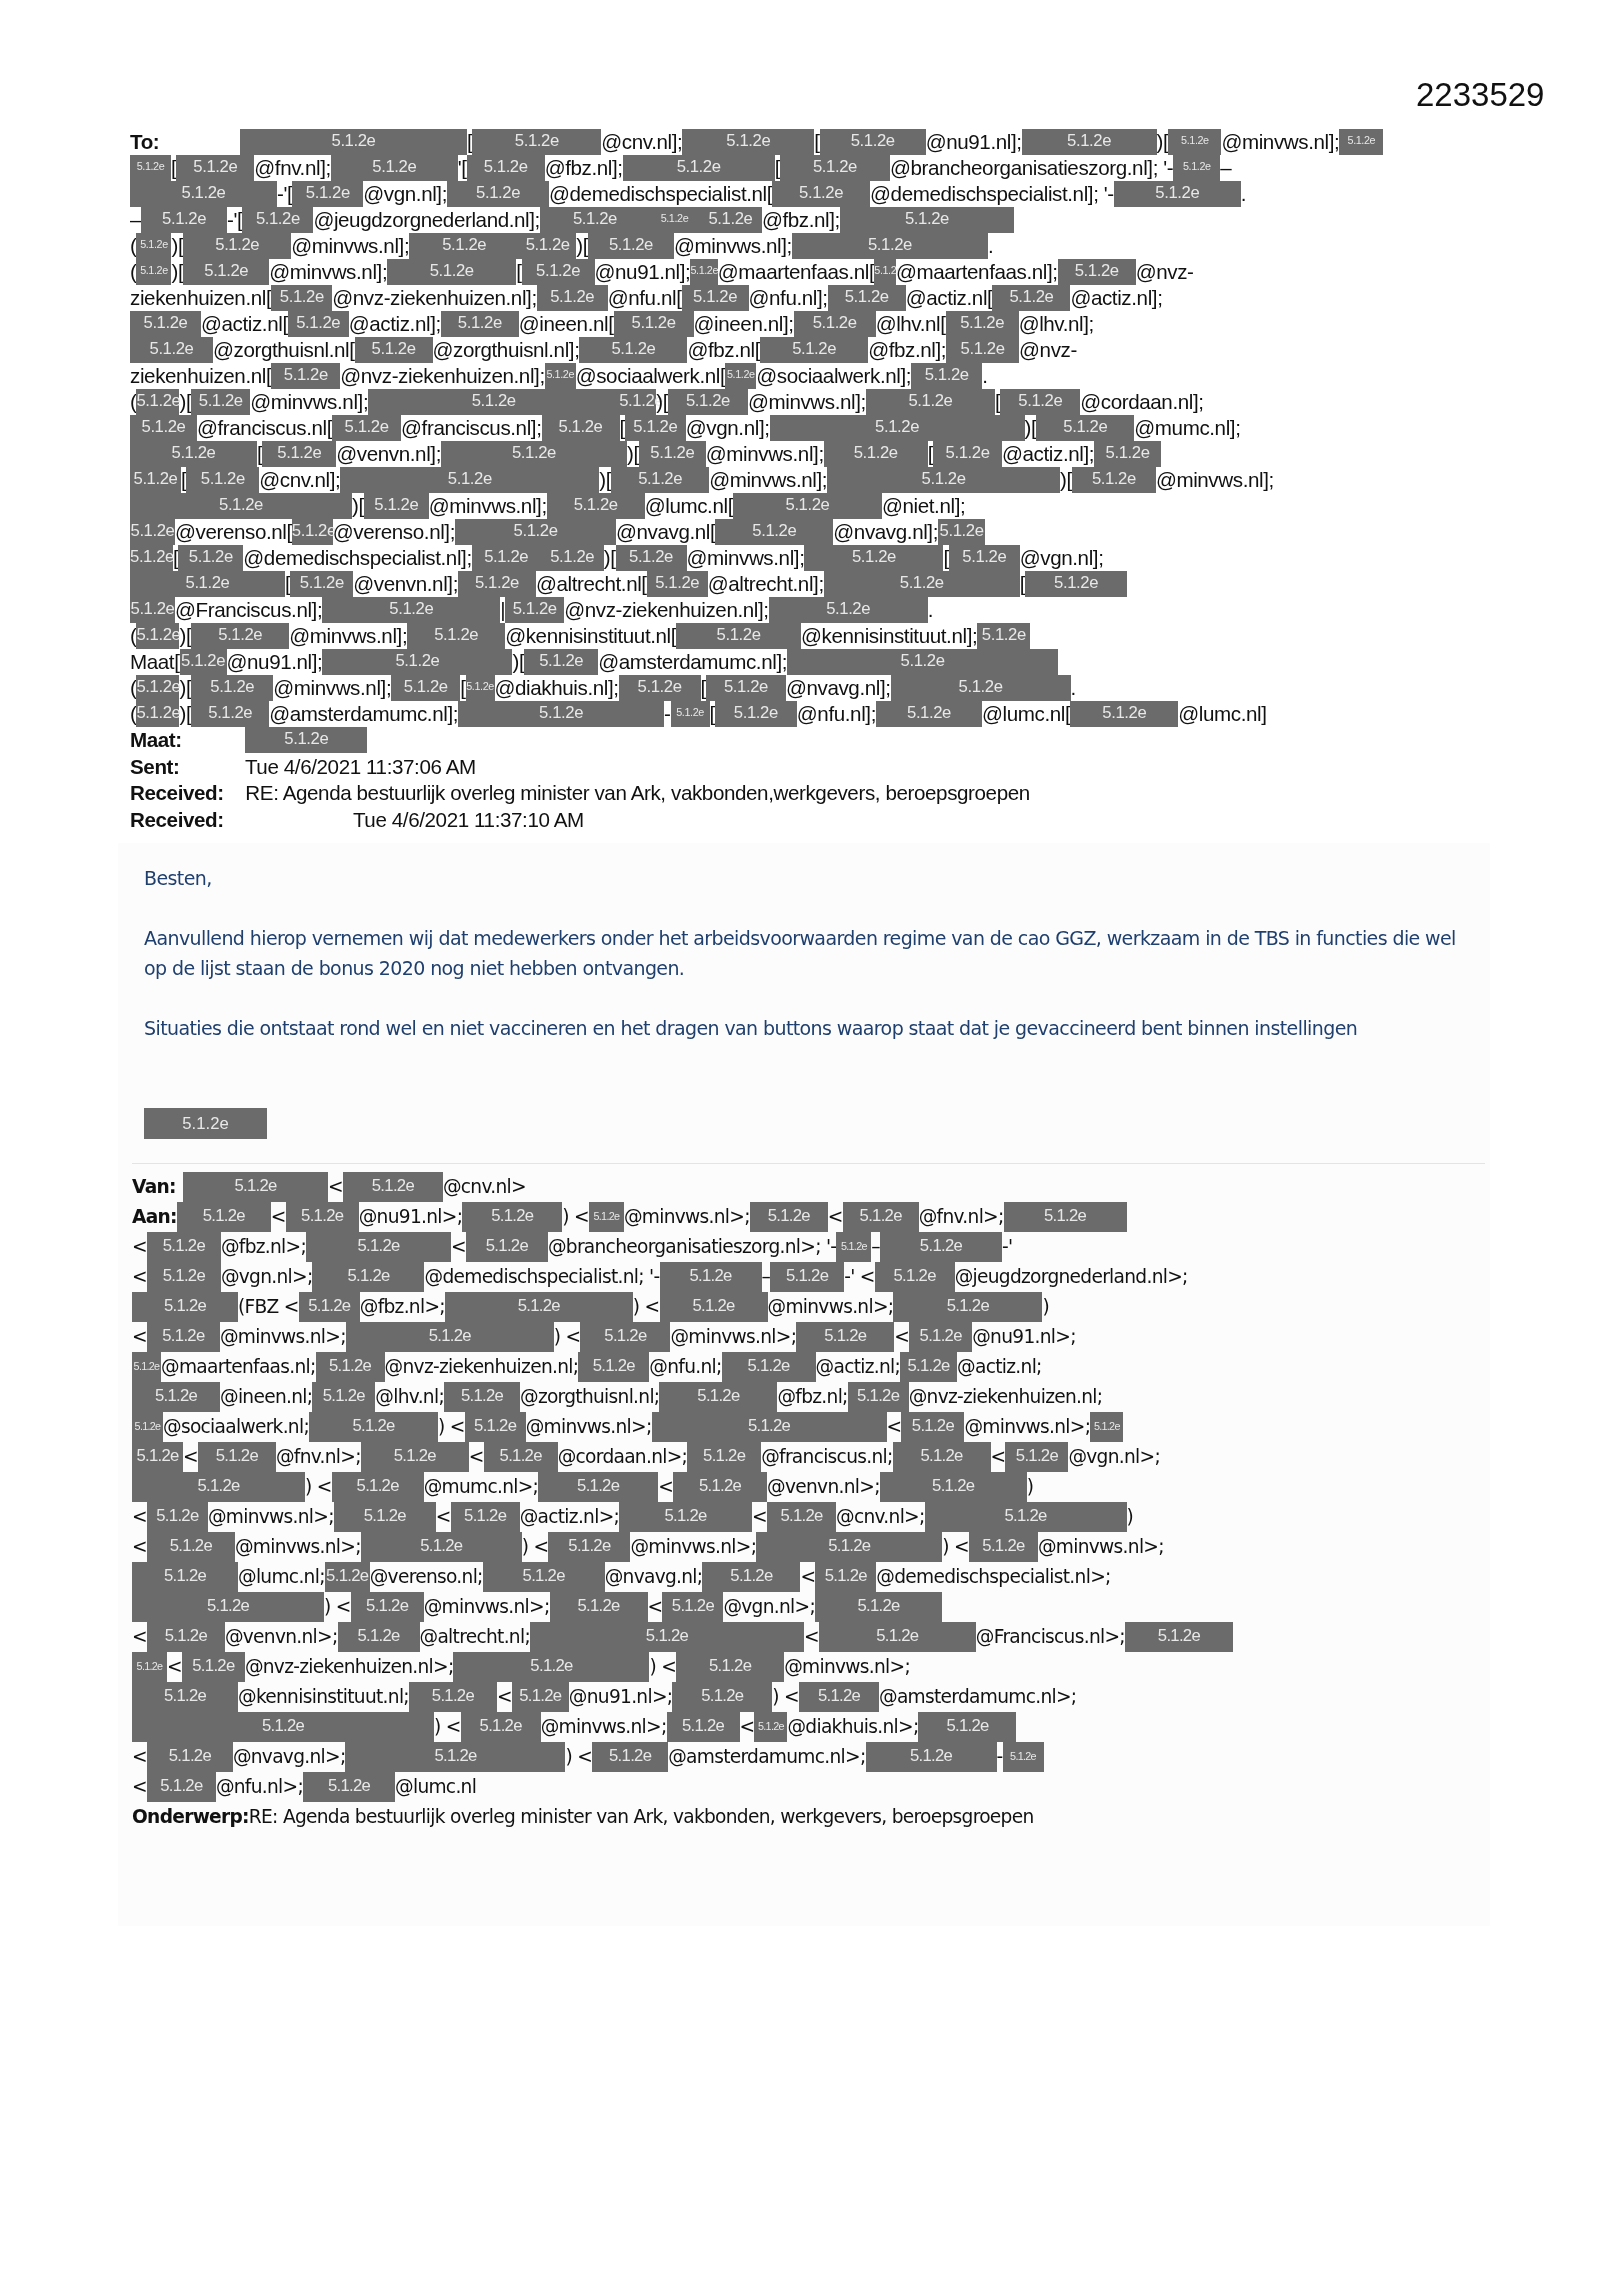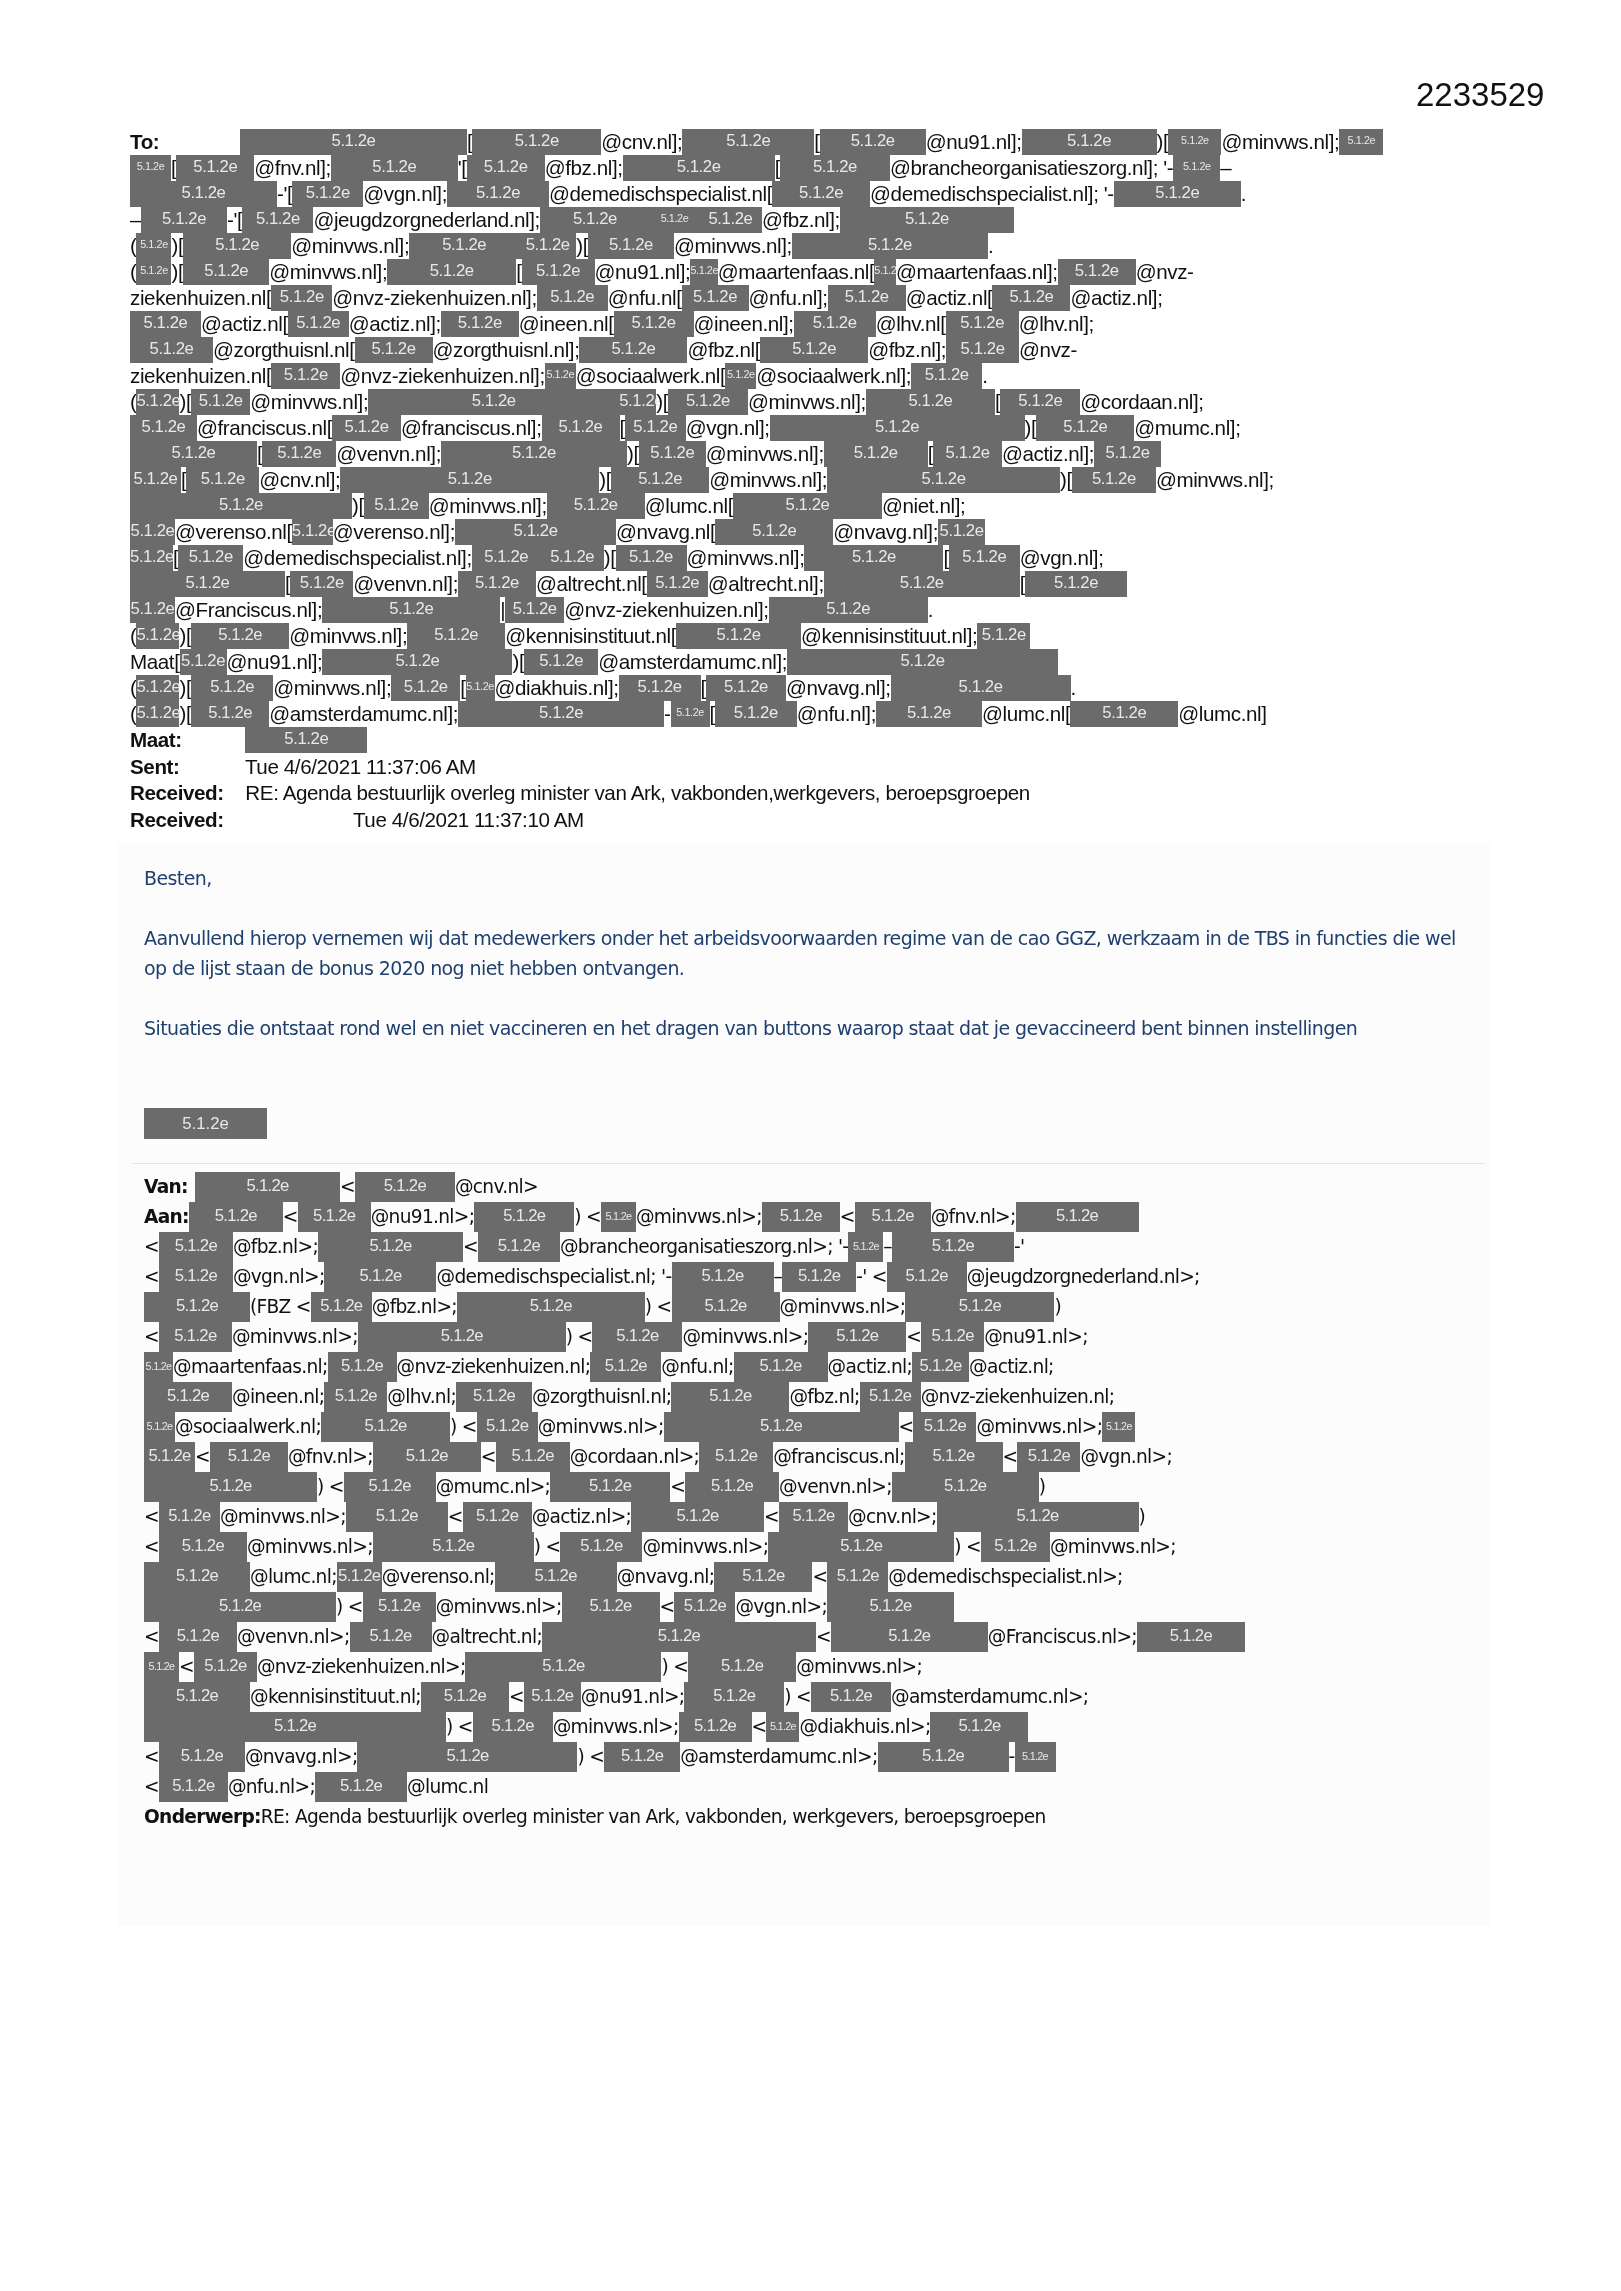--- a/index.html
+++ b/index.html
@@ -13,21 +13,21 @@
   .lbl { font-weight: bold; display: inline-block; }
   .meta { font-family: "Liberation Sans", sans-serif; font-size: 20.6px; }
   .meta-row { height: 26.5px; line-height: 26.5px; white-space: nowrap; }
   .meta-row .k { display: inline-block; width: 110px; font-weight: bold; }
   .body-panel { position: absolute; left: 118px; top: 843px; width: 1372px; height: 1083px; background: #fcfcfc; }
   .body-text { position: absolute; left: 144px; top: 863px; width: 1333px; font-family: "DejaVu Sans", sans-serif; font-size: 19px; color: #1f3f6e; letter-spacing: -0.6px; }
   .body-text p { margin: 0; line-height: 30px; }
   .sig { position: absolute; left: 144px; top: 1108px; width: 123px; height: 31px; background: #6b6b6b; color: #e8e8e8; font-family: "Liberation Sans", sans-serif; font-size: 16.7px; text-align: center; line-height: 31px; }
   .sep { position: absolute; left: 132px; top: 1163px; width: 1353px; height: 1px; background: #e4e4e4; }
   .fwd { position: absolute; left: 132px; top: 1172px; width: 1372px; font-family: "DejaVu Sans", sans-serif; font-size: 18.6px; letter-spacing: -0.7px; }
-  .fwd .line { height: 30px; line-height: 29px; margin-left: 12px; }
+  .fwd .line { height: 30px; line-height: 29px; }
   .fwd .r { height: 30px; line-height: 28px; }
 </style>
 </head>
 <body>
 
 <div class="docnum">2233529</div>
 
 <div class="hdr">
   <div id="to-block">
       <div class="line"><span class="seg lbl" style="min-width: 110px;">To:</span><span class="r" style="width: 227px;">5.1.2e</span><span class="seg">[</span><span class="r" style="width: 129px;">5.1.2e</span><span class="seg">@cnv.nl];</span><span class="r" style="width: 132px;">5.1.2e</span><span class="seg">[</span><span class="r" style="width: 106px;">5.1.2e</span><span class="seg">@nu91.nl];</span><span class="r" style="width: 135px;">5.1.2e</span><span class="seg">)[</span><span class="r sm" style="width: 53px;">5.1.2e</span><span class="seg">@minvws.nl];</span><span class="r sm" style="width: 44px;">5.1.2e</span></div>

